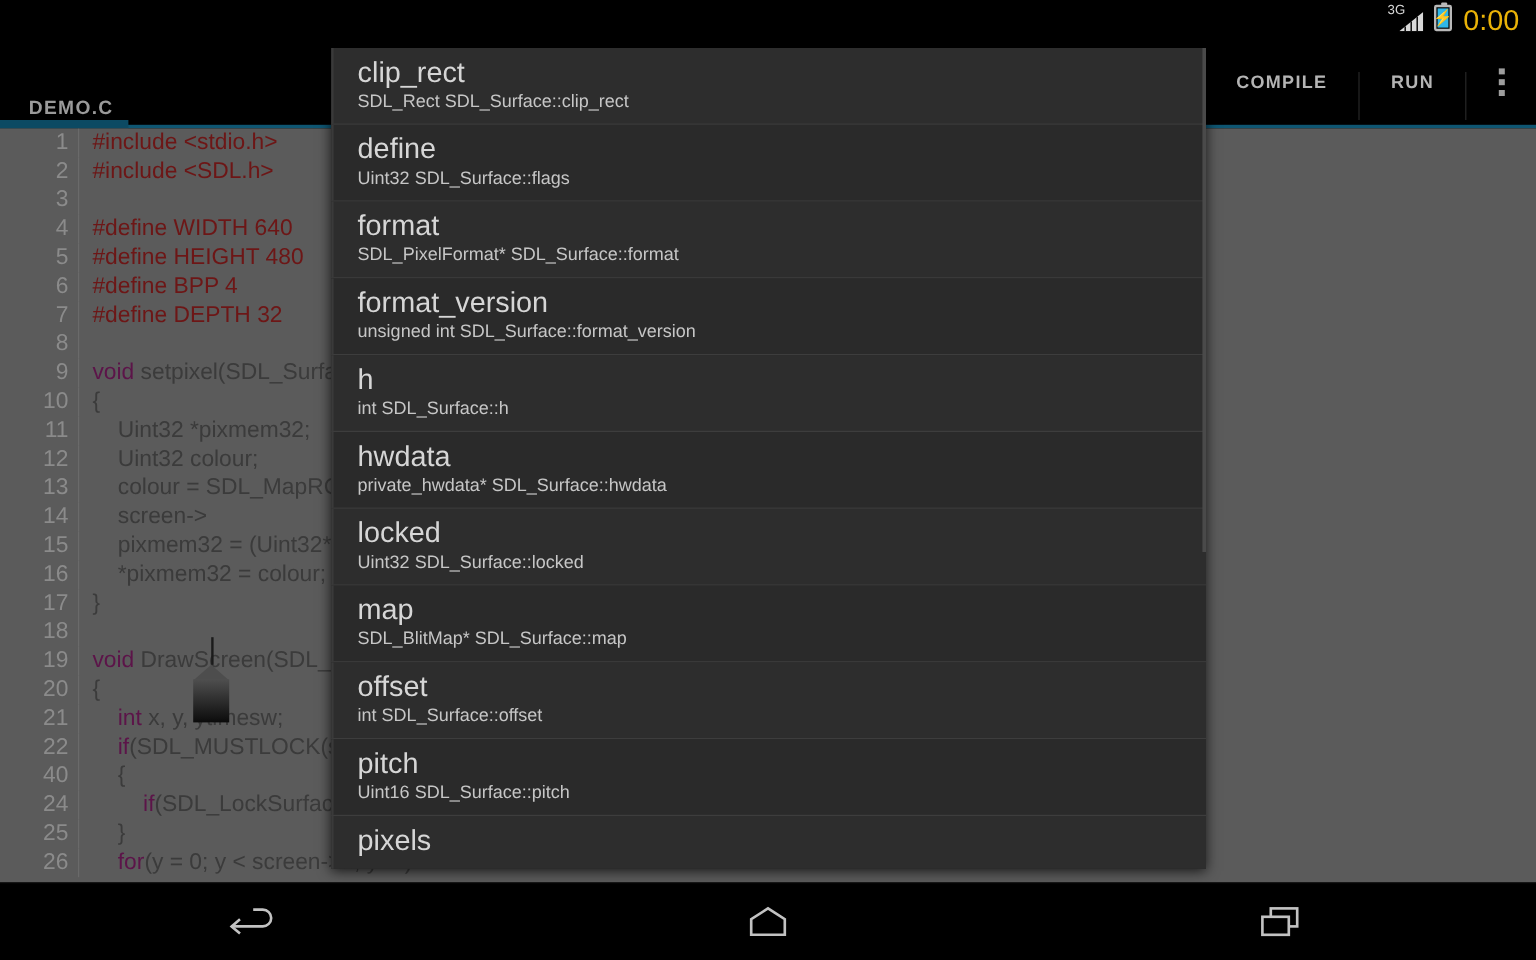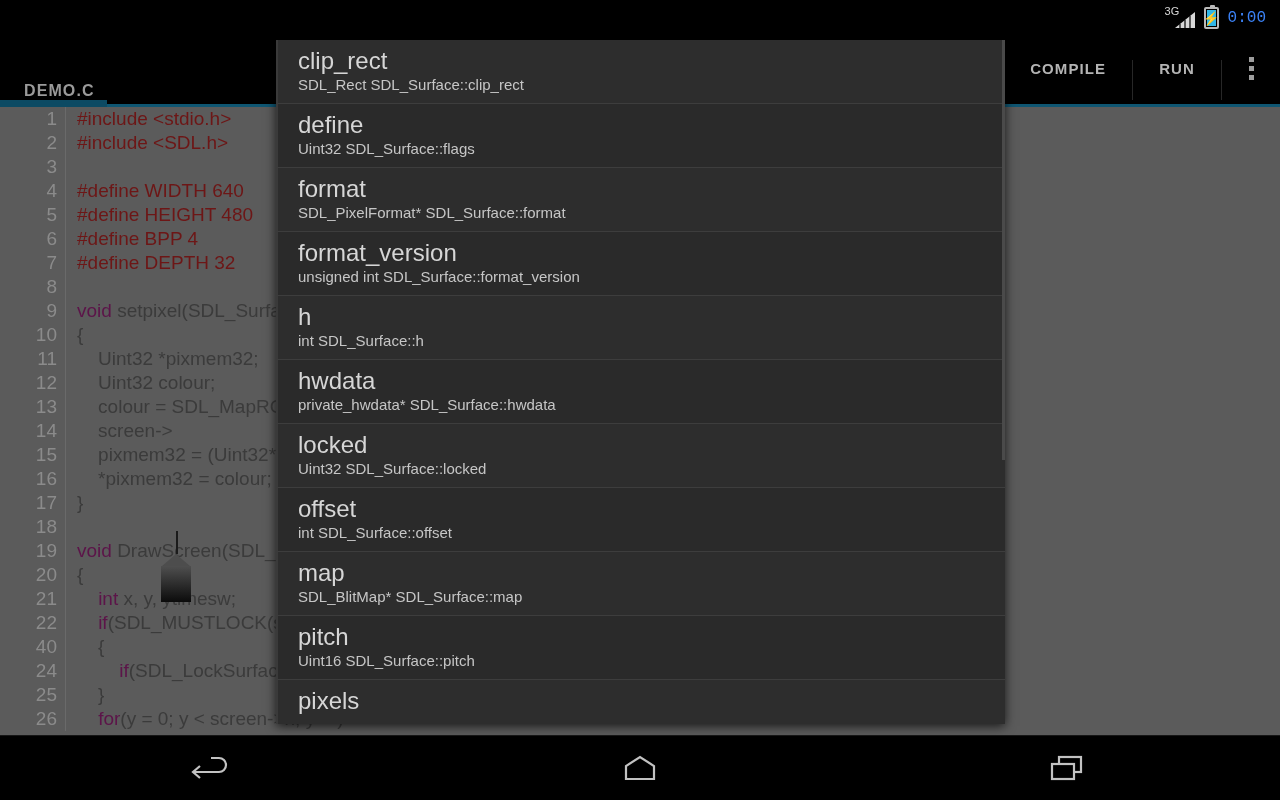--- a/index.html
+++ b/index.html
@@ -27,21 +27,21 @@
     position: absolute;
     left: 0; top: 0;
     width: 1280px; height: 36px;
     background: #000000;
     display: flex;
     align-items: center;
     justify-content: flex-end;
     padding-right: 14px;
     box-sizing: border-box;
   }
-  .sb-group { display: flex; align-items: center; gap: 9px; }
+  .sb-group { display: flex; align-items: flex-start; gap: 9px; }
   .signal-wrap {
     position: relative;
     width: 30px; height: 24px;
     display: inline-block;
   }
   .signal-label {
     position: absolute;
     left: 0; top: 0;
     font-size: 11px;
     color: #d8d8d8;
@@ -76,23 +76,23 @@
   }
   .batt-bolt {
     position: absolute;
     left: 50%; top: 50%;
     transform: translate(-50%,-50%);
     font-size: 13px;
     color: #ffffff;
     line-height: 1;
   }
   #clock {
-    font-size: 16px;
-    color: #3b82f6;
-    font-family: Liberation Mono, monospace;
+    font-size: 24px;
+    color: #eab308;
+    font-family: Liberation Sans, sans-serif;
     letter-spacing: 0px;
   }
 
   
   #actionbar {
     position: absolute;
     left: 0; top: 36px;
     width: 1280px; height: 64px;
     background: #000000;
     display: flex;
@@ -506,26 +506,26 @@
         </div>
         <div class="ac-item">
           <div class="ac-name">hwdata</div>
           <div class="ac-sig">private_hwdata* SDL_Surface::hwdata</div>
         </div>
         <div class="ac-item">
           <div class="ac-name">locked</div>
           <div class="ac-sig">Uint32 SDL_Surface::locked</div>
         </div>
         <div class="ac-item">
+          <div class="ac-name">map</div>
+          <div class="ac-sig">SDL_BlitMap* SDL_Surface::map</div>
+        </div>
+        <div class="ac-item">
           <div class="ac-name">offset</div>
           <div class="ac-sig">int SDL_Surface::offset</div>
-        </div>
-        <div class="ac-item">
-          <div class="ac-name">map</div>
-          <div class="ac-sig">SDL_BlitMap* SDL_Surface::map</div>
         </div>
         <div class="ac-item">
           <div class="ac-name">pitch</div>
           <div class="ac-sig">Uint16 SDL_Surface::pitch</div>
         </div>
         <div class="ac-item">
           <div class="ac-name">pixels</div>
           <div class="ac-sig"></div>
         </div>
       </div>

